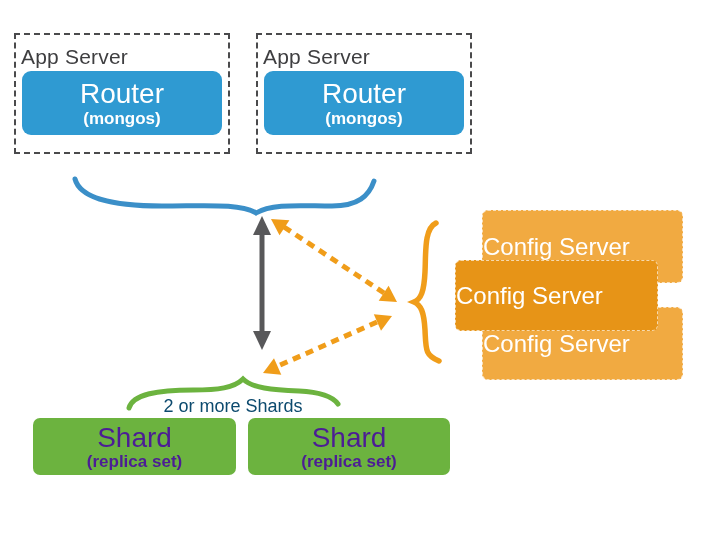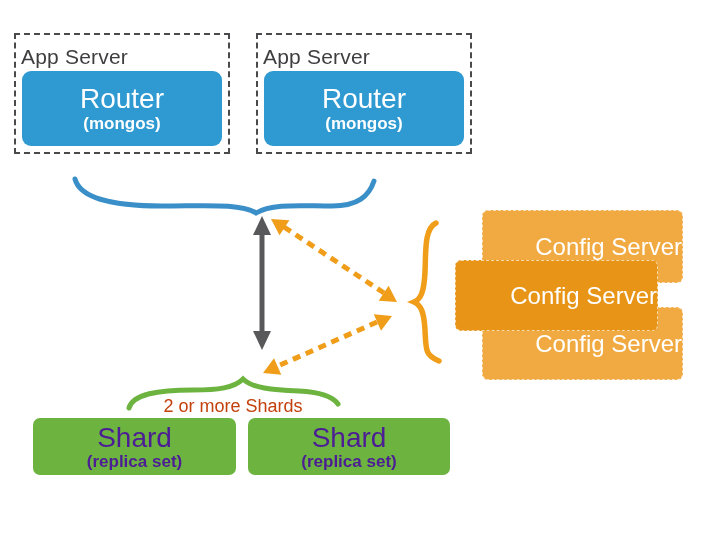--- a/index.html
+++ b/index.html
@@ -13,44 +13,44 @@
   .app-box{
     position:absolute;width:216px;height:121px;box-sizing:border-box;
     border:2.5px dashed #4a4a4c;background:#ffffff;
   }
   .app-box-1{left:14px;top:33px;}
   .app-box-2{left:256px;top:33px;}
   .app-label{
     position:absolute;left:5px;top:10px;font-size:21px;color:#3e3e40;letter-spacing:.2px;
   }
   .router{
-    position:absolute;left:6px;top:36px;width:200px;height:75px;
+    position:absolute;left:6px;top:36px;width:200px;height:64px;
     background:#2f9ad2;border-radius:9px;color:#ffffff;
     display:flex;flex-direction:column;align-items:center;justify-content:center;
   }
   .router-title{font-size:28px;line-height:30px;}
   .router-sub{font-size:17px;font-weight:bold;line-height:19px;}
 
   
   .routers-label{
     position:absolute;left:145px;top:163px;width:220px;text-align:center;
     color:#3b8fc8;font-size:19px;
   }
   .config-label{
     position:absolute;left:461px;top:177px;color:#f0a01e;font-size:19px;
   }
   .shards-label{
     position:absolute;left:133px;top:396px;width:200px;text-align:center;
-    color:#c2410c;font-size:18px;
+    color:#0c4a6e;font-size:18px;
   }
 
   
   .config-box{
     position:absolute;box-sizing:border-box;border-radius:6px;color:#ffffff;
-    display:flex;align-items:center;justify-content:flex-end;font-size:24px;
+    display:flex;align-items:center;justify-content:flex-start;font-size:24px;
     border:1px dashed rgba(255,255,255,.65);
   }
   .config-back{background:#f1aa41;z-index:1;}
   .config-back-top{left:482px;top:210px;width:201px;height:73px;}
   .config-back-bottom{left:482px;top:307px;width:201px;height:73px;}
   .config-front{left:455px;top:260px;width:203px;height:71px;background:#e79417;z-index:2;}
 
   
   .shard{
     position:absolute;top:418px;width:203px;height:57px;background:#6cb33f;

